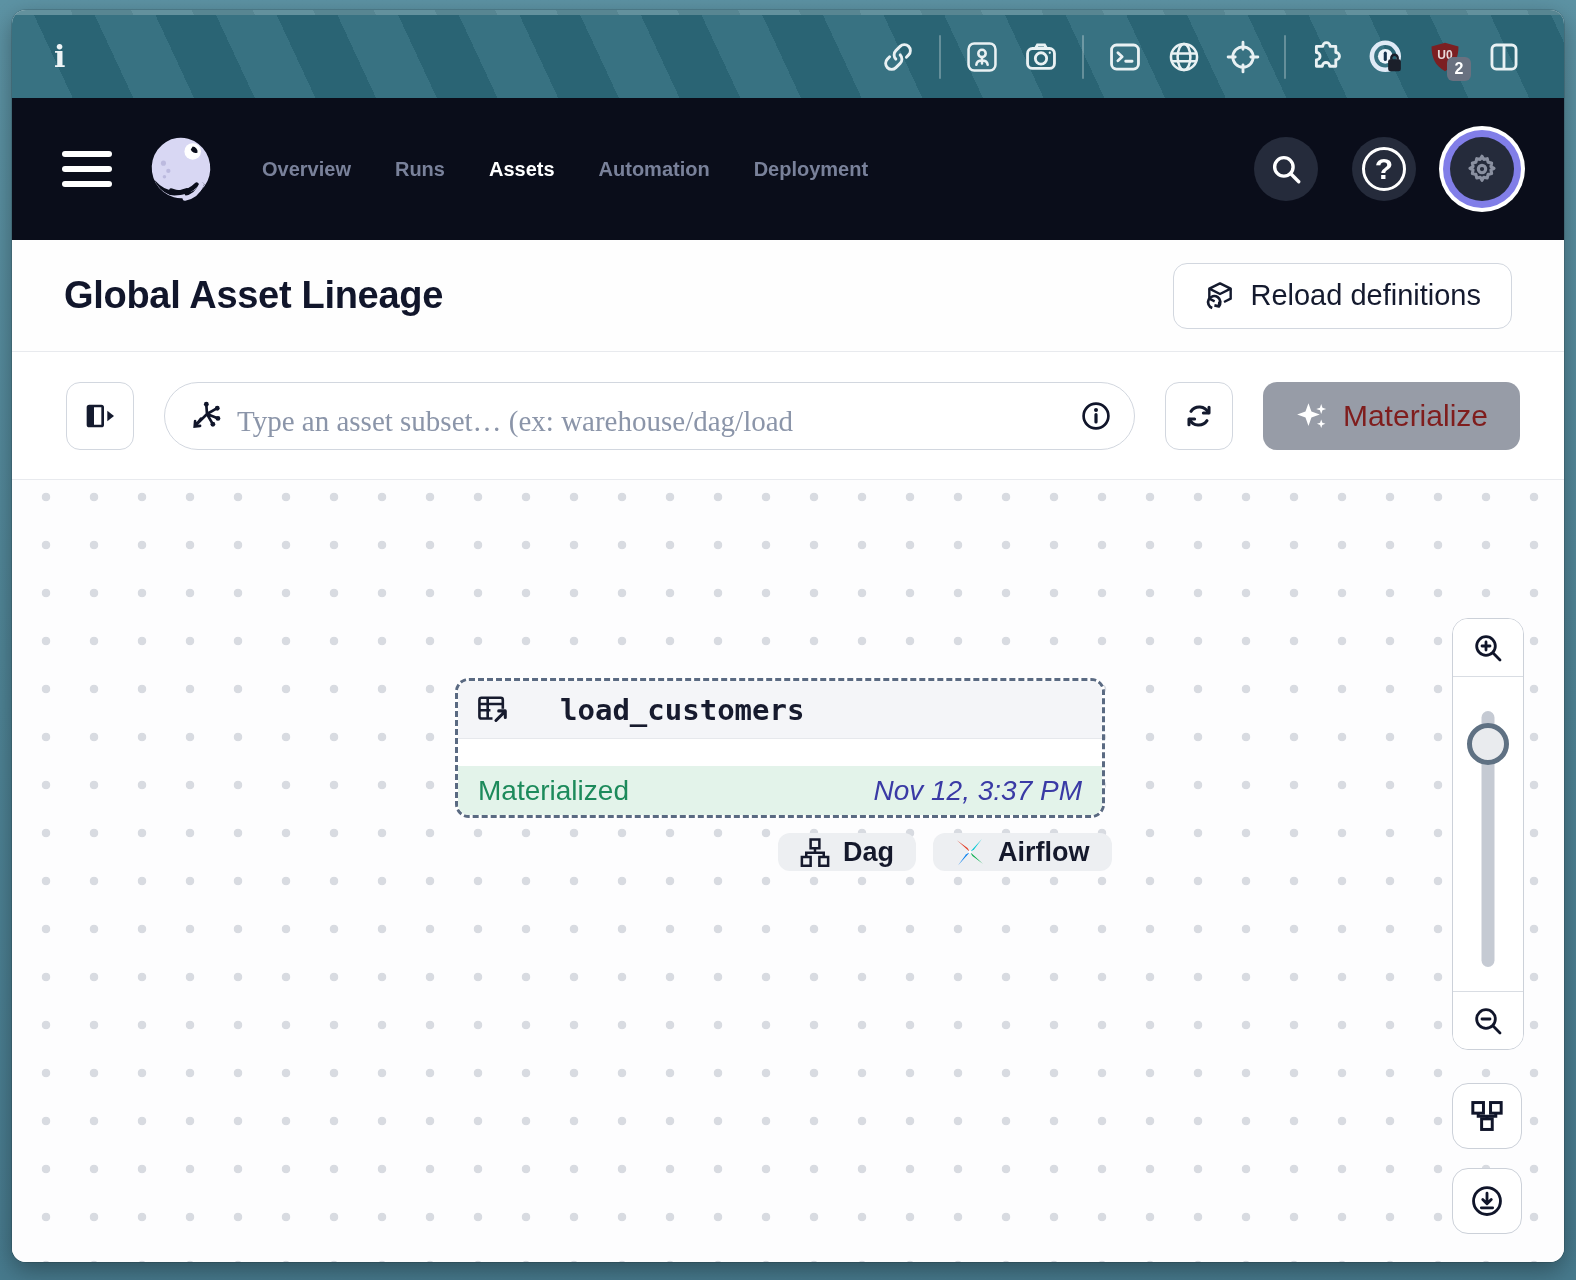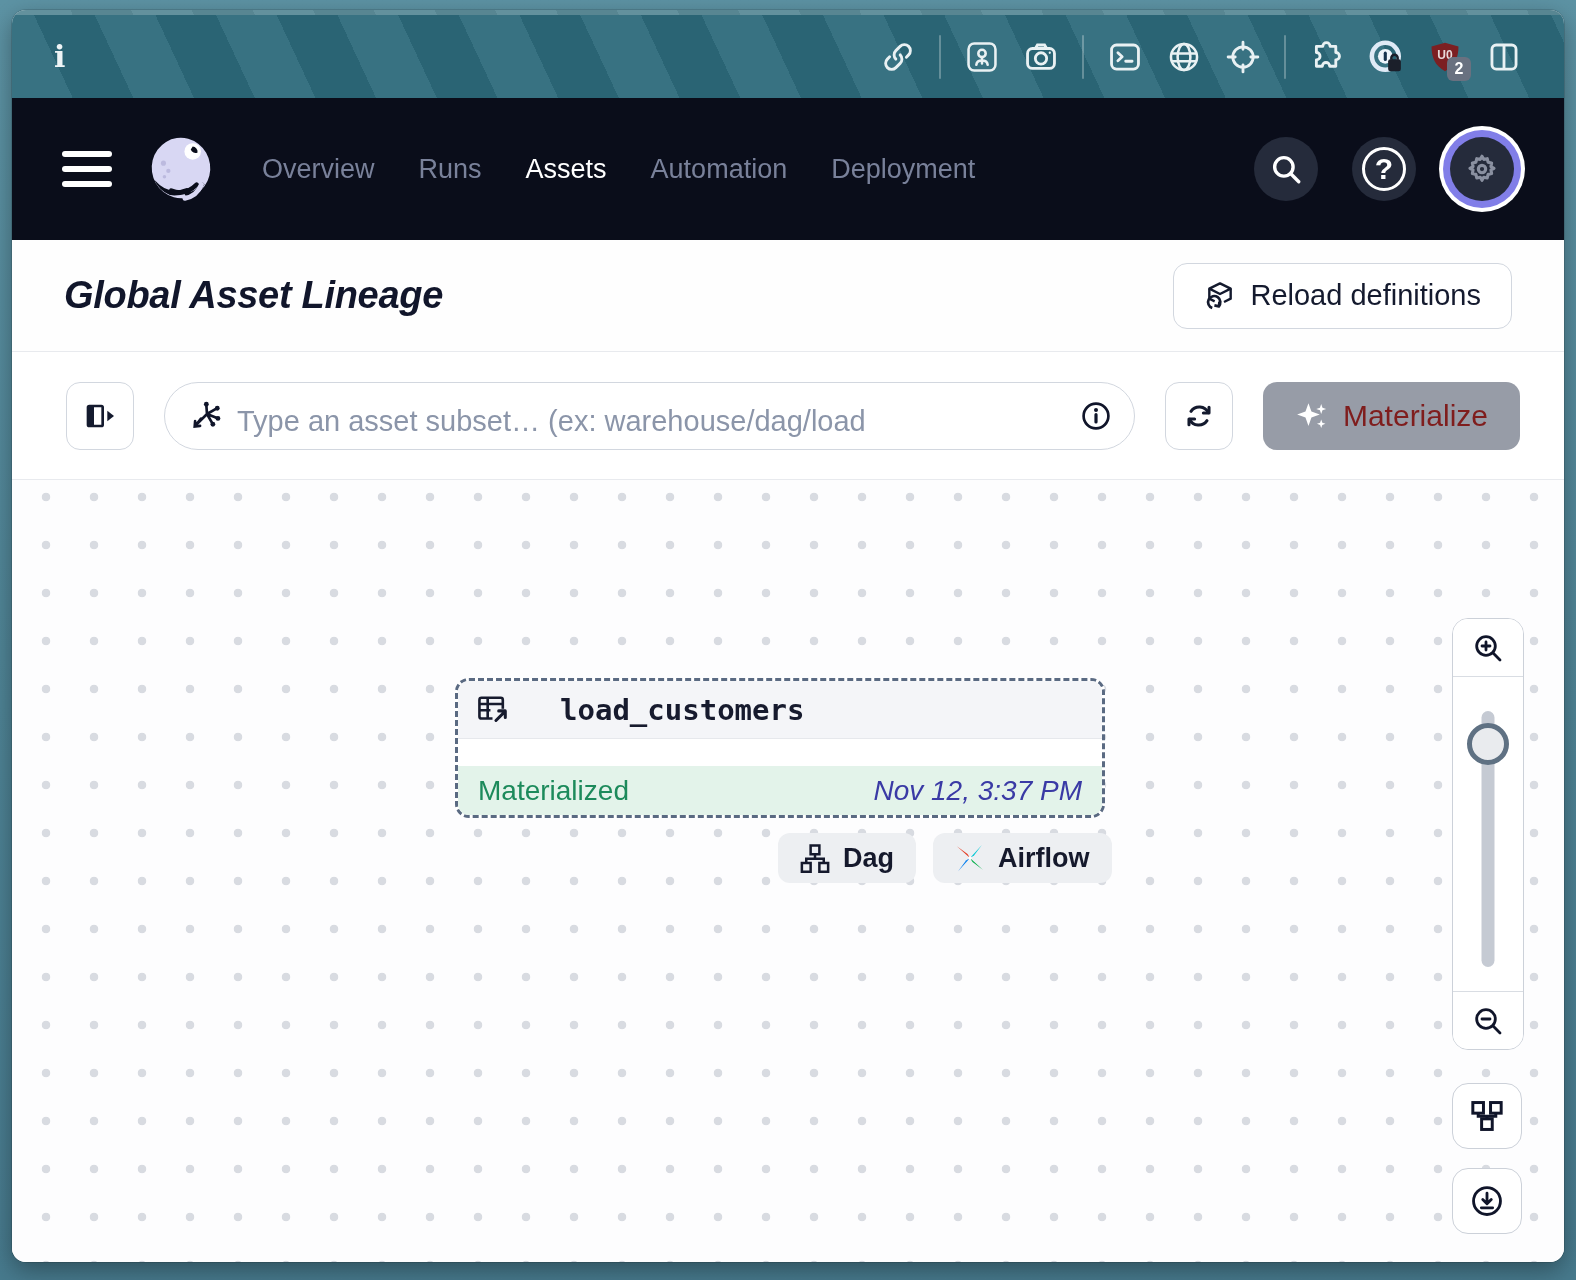--- a/index.html
+++ b/index.html
@@ -39,36 +39,36 @@
   }
   
   .navbar {
     height:142px; flex:0 0 142px; background:#0a0d1a;
     display:flex; align-items:center; padding:0 50px;
   }
   .hamburger { width:50px; height:46px; display:flex; flex-direction:column; justify-content:space-between; padding:5px 0; cursor:pointer; margin-right:30px; }
   .hamburger span { display:block; height:6px; border-radius:3px; background:#fff; }
   .logo { width:78px; height:78px; margin-right:42px; cursor:pointer; }
   .nav-items { display:flex; align-items:center; gap:44px; }
-  .nav-item { font-size:27px; font-weight:400; color:#79819a; cursor:pointer; }
+  .nav-item { font-size:20px; font-weight:700; color:#79819a; cursor:pointer; }
   .nav-item.active { color:#ffffff; }
   .nav-right { margin-left:auto; display:flex; align-items:center; gap:34px; }
   .circle-btn {
     width:64px; height:64px; border-radius:50%; background:#252b3b;
     display:flex; align-items:center; justify-content:center; cursor:pointer; border:none;
   }
   .circle-btn svg { width:34px; height:34px; }
   .circle-btn.focused { box-shadow:0 0 0 7px #817ee8, 0 0 0 11px #ffffff; }
   .help-glyph { color:#fff; font-size:30px; font-weight:700; border:3px solid #fff; border-radius:50%; width:44px; height:44px; display:flex; align-items:center; justify-content:center; }
   
   .pageheader {
     height:112px; flex:0 0 112px; background:#fefefe; border-bottom:1px solid #e8eaee;
     display:flex; align-items:center; justify-content:space-between; padding:0 52px;
   }
-  .page-title { font-size:38px; font-weight:700; color:#11162b; letter-spacing:-.3px;font-style:italic; }
+  .page-title { font-size:38px; font-weight:700; color:#11162b; letter-spacing:-.3px; }
   .btn {
     display:flex; align-items:center; gap:14px; background:#fff; border:1px solid #d2d7df;
     border-radius:14px; color:#141a2e; font-size:29px; font-weight:500; cursor:pointer;
     font-family:"Liberation Sans", sans-serif;
   }
   .reload-btn { height:66px; padding:0 30px; }
   .btn svg { width:32px; height:32px; flex:0 0 auto; }
   
   .toolbar {
     height:128px; flex:0 0 128px; background:#fff; border-bottom:1px solid #e8eaee;
@@ -76,21 +76,21 @@
   }
   .icon-btn { width:68px; height:68px; justify-content:center; gap:0; padding:0; }
   .filter-btn { height:68px; padding:0 28px; }
   .search-box {
     flex:1; height:68px; border:1px solid #d2d7df; border-radius:34px; background:#fff;
     display:flex; align-items:center; padding:0 22px 0 24px; gap:16px;
   }
   .search-box svg { flex:0 0 auto; }
   .search-box input {
     flex:1; border:none; outline:none; font-size:29px; color:#14192d; background:transparent;
-    font-family:Liberation Sans, sans-serif; min-width:0;margin-top:12px;
+    font-family:Liberation Serif, serif; min-width:0;margin-top:12px;
   }
   .search-box input::placeholder { color:#8b95a9; }
   .materialize-btn {
     height:68px; padding:0 32px; background:#979ca7; border:none; border-radius:14px;
     color:#7f1d1d; font-size:30px; font-weight:500; display:flex; align-items:center; gap:14px; cursor:pointer;
     font-family:"Liberation Sans", sans-serif;
   }
   .materialize-btn svg { width:34px; height:34px; }
   
   .canvas {
@@ -111,21 +111,21 @@
   .node-name { font-family:"DejaVu Sans Mono", monospace; font-weight:700; font-size:29px; color:#171b2e;margin-left:36px; }
   .node-spacer { flex:1; background:#fff; }
   .node-status {
     height:49px; background:#e3f3ea; display:flex; align-items:center;
     justify-content:space-between; padding:0 20px; font-size:28px;
   }
   .status-label { color:#1c8a5b; }
   .status-time { color:#3a3aa5;font-style:italic; }
   .tag-row { position:absolute; left:766px; top:353px; display:flex; gap:17px; }
   .tag {
-    height:50px; background:#edeff2; border-radius:12px; display:flex; align-items:center;
+    height:38px; background:#edeff2; border-radius:12px; display:flex; align-items:center;
     gap:13px; padding:0 22px; font-size:27px; font-weight:700; color:#15192c; cursor:pointer;
   }
   .tag svg { width:30px; height:30px; }
   
   .zoom-panel {
     position:absolute; left:1440px; top:138px; width:72px; height:432px;
     background:#fff; border:1px solid #ccd1d9; border-radius:16px;
     display:flex; flex-direction:column; overflow:hidden;
   }
   .zoom-btn { height:58px; flex:0 0 58px; display:flex; align-items:center; justify-content:center; cursor:pointer; background:#fff; border:none; }

